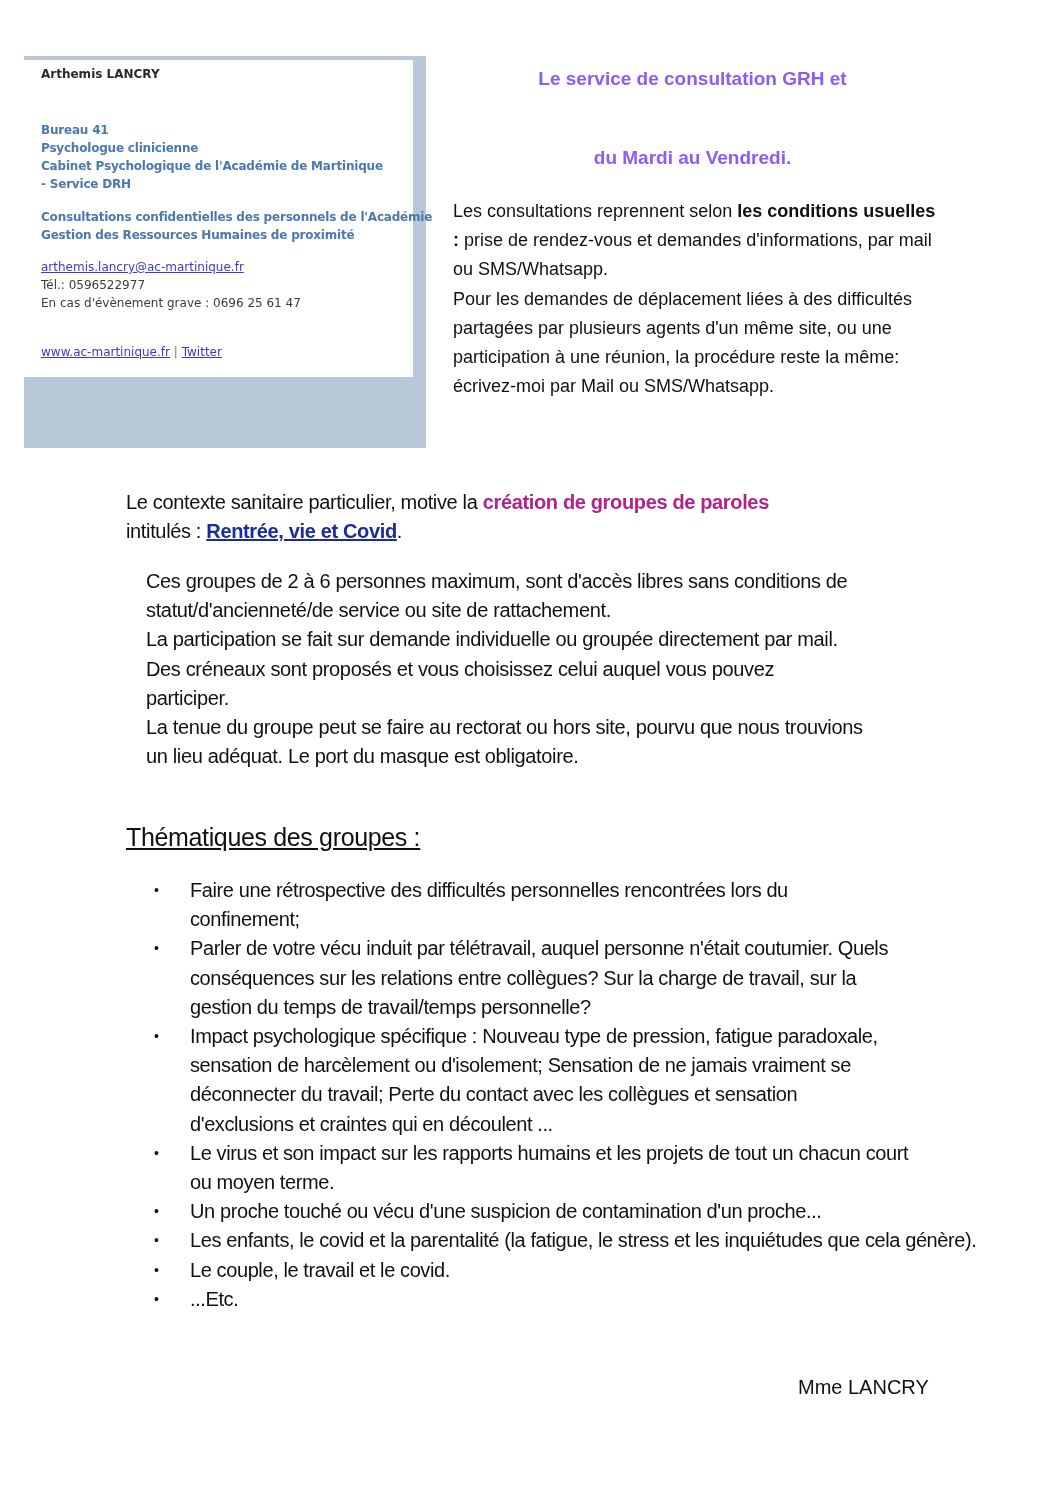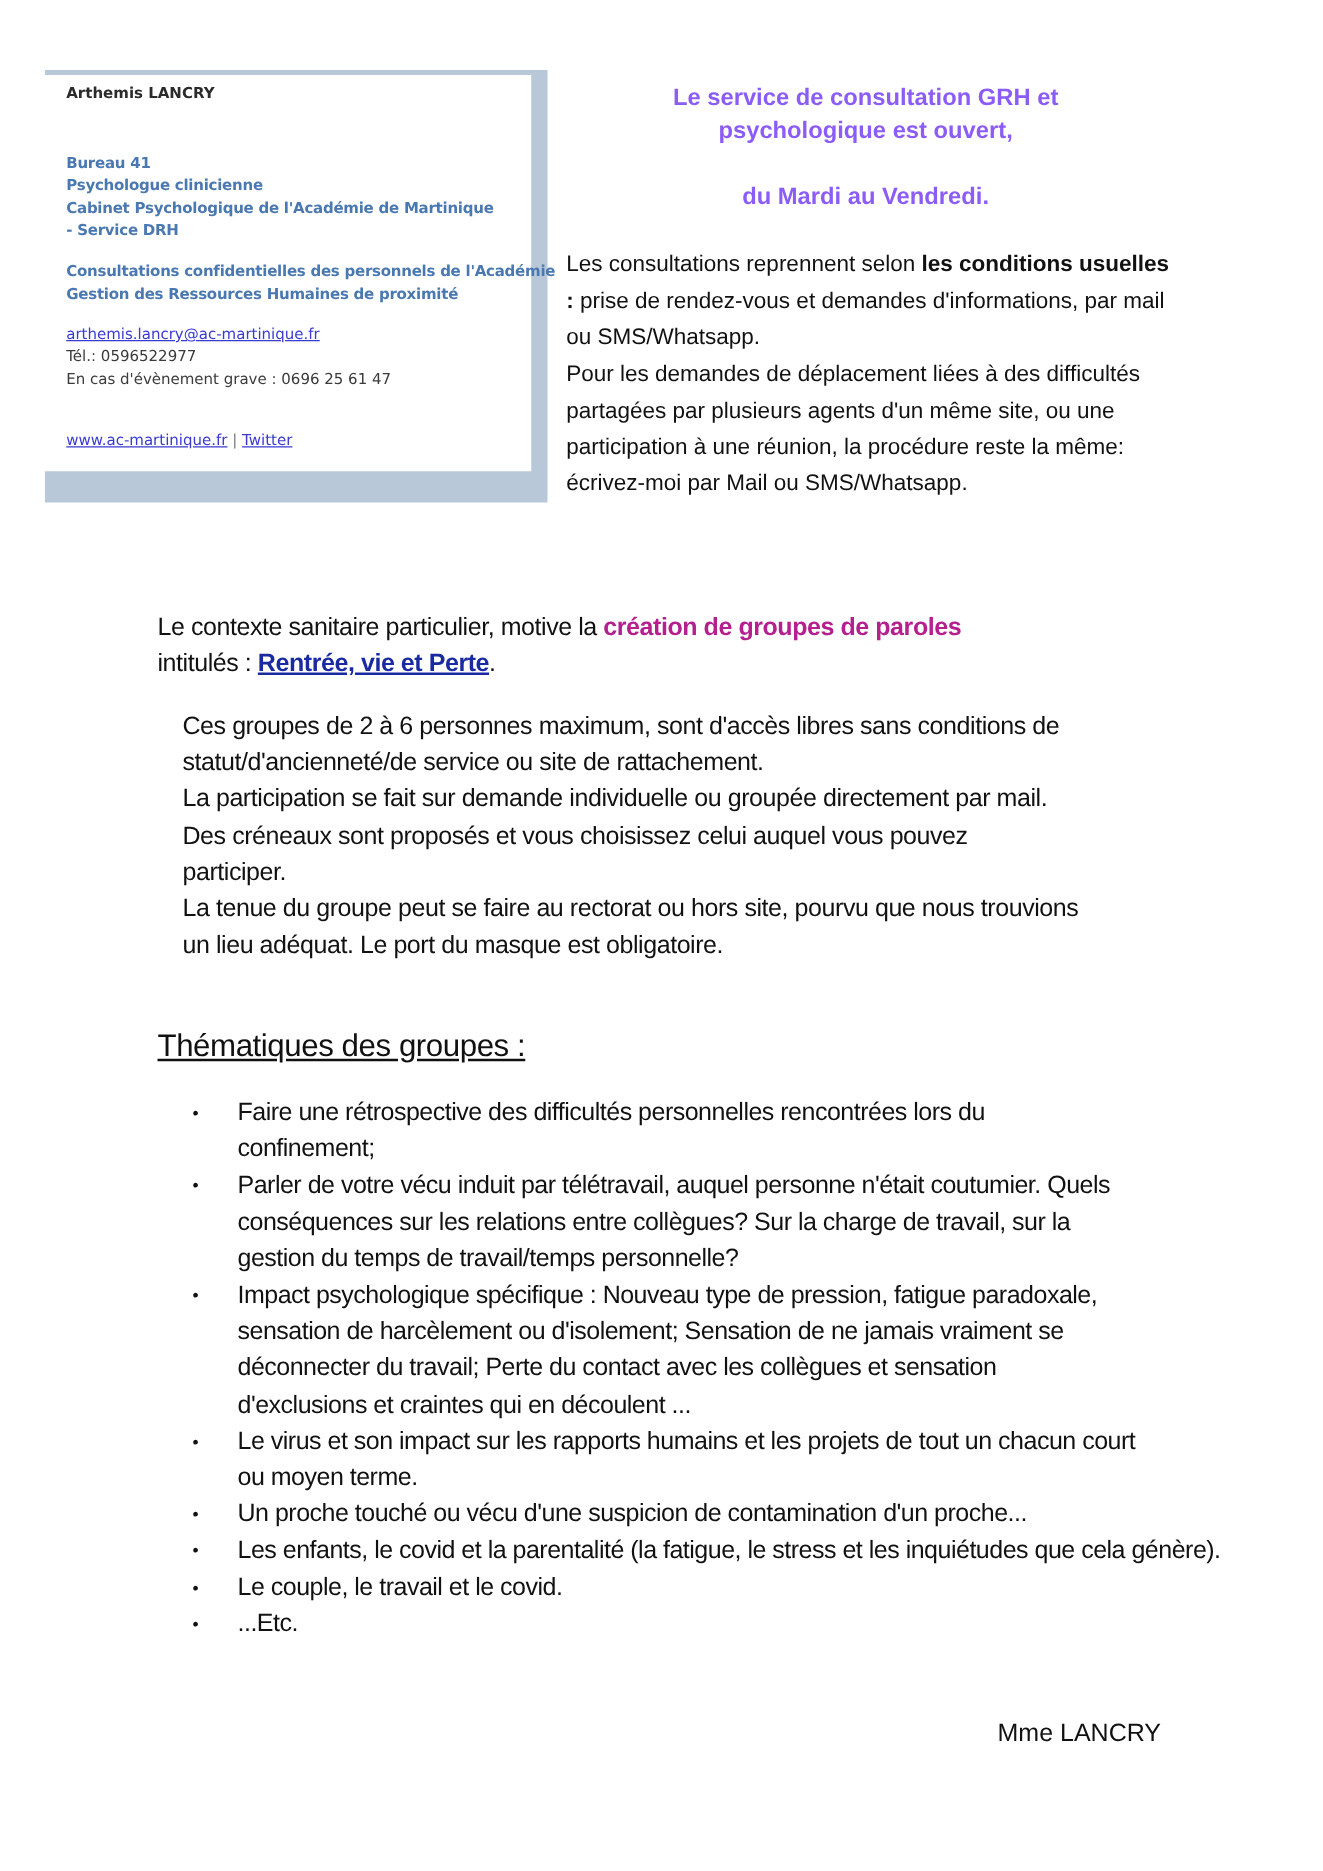--- a/index.html
+++ b/index.html
@@ -1,20 +1,20 @@
 <!DOCTYPE html>
 <html><head>
   <meta charset="utf-8">
   <style>
     html, body { margin: 0; padding: 0; background: #ffffff; }
     body { width: 1058px; height: 1497px; position: relative; overflow: hidden;
            font-family: "Liberation Sans", sans-serif; color: #111; }
 
     
-    .sig-outer { position: absolute; left: 36px; top: 56px; width: 402px; height: 346px; background: #b8c8d9; }
+    .sig-outer { position: absolute; left: 24px; top: 56px; width: 402px; height: 392px; background: #b8c8d9; }
     .sig-inner { position: absolute; left: 0; top: 4px; width: 389px; height: 317px; background: #ffffff; }
     .sig-text { position: absolute; left: 17px; font-family: "DejaVu Sans", sans-serif; font-size: 12px; line-height: 18px; white-space: nowrap; }
     .sig-name { top: 5px; color: #2b2b2b; font-weight: bold; font-size: 12px; }
     .sig-blue { color: #4a78b0; font-weight: bold; letter-spacing: -0.2px; }
     .sig-gray { color: #3b3b3b; font-size: 12px; }
     .sig-link { color: #3a3ad0; text-decoration: underline; }
     .sig-sep { color: #777; }
     .sig-block1 { top: 61px; }
     .sig-block2 { top: 148px; }
     .sig-block3 { top: 198px; }
@@ -72,31 +72,30 @@
     <div class="sig-text sig-gray sig-block4">
       <a class="sig-link">www.ac-martinique.fr</a>
       <span class="sig-sep">|</span>
       <a class="sig-link">Twitter</a>
     </div>
   </div>
 </div>
 
 <div class="heading heading-1">
   <div>Le service de consultation GRH et</div>
-  <div>psychologique est ouvert,</div>
 </div>
 <div class="heading heading-2">du Mardi au Vendredi.</div>
 
 <div class="right-col">
   <p><span>Les consultations reprennent selon </span><b>les conditions usuelles :</b><span> prise de rendez-vous et demandes d'informations, par mail ou SMS/Whatsapp.</span></p>
   <p>Pour les demandes de déplacement liées à des difficultés partagées par plusieurs agents d'un même site, ou une participation à une réunion, la procédure reste la même: écrivez-moi par Mail ou SMS/Whatsapp.</p>
 </div>
 
 <div class="body-block block-context" style="width:660px;">
-  <span>Le contexte sanitaire particulier, motive la </span><span class="magenta">création de groupes de paroles</span><span> intitulés : </span><a class="doc-link">Rentrée, vie et Perte</a><span>.</span>
+  <span>Le contexte sanitaire particulier, motive la </span><span class="magenta">création de groupes de paroles</span><span> intitulés : </span><a class="doc-link">Rentrée, vie et Covid</a><span>.</span>
 </div>
 
 <div class="body-block block-groups" style="width:800px;margin-left:20px;">
   <p>Ces groupes de 2 à 6 personnes maximum, sont d'accès libres sans conditions de statut/d'ancienneté/de service ou site de rattachement.</p>
   <p>La participation se fait sur demande individuelle ou groupée directement par mail.</p>
   <p style="width:700px;">Des créneaux sont proposés et vous choisissez celui auquel vous pouvez participer.</p>
   <p style="width:740px;">La tenue du groupe peut se faire au rectorat ou hors site, pourvu que nous trouvions un lieu adéquat. Le port du masque est obligatoire.</p>
 </div>
 
 <div class="themes-title">Thématiques des groupes :</div>

